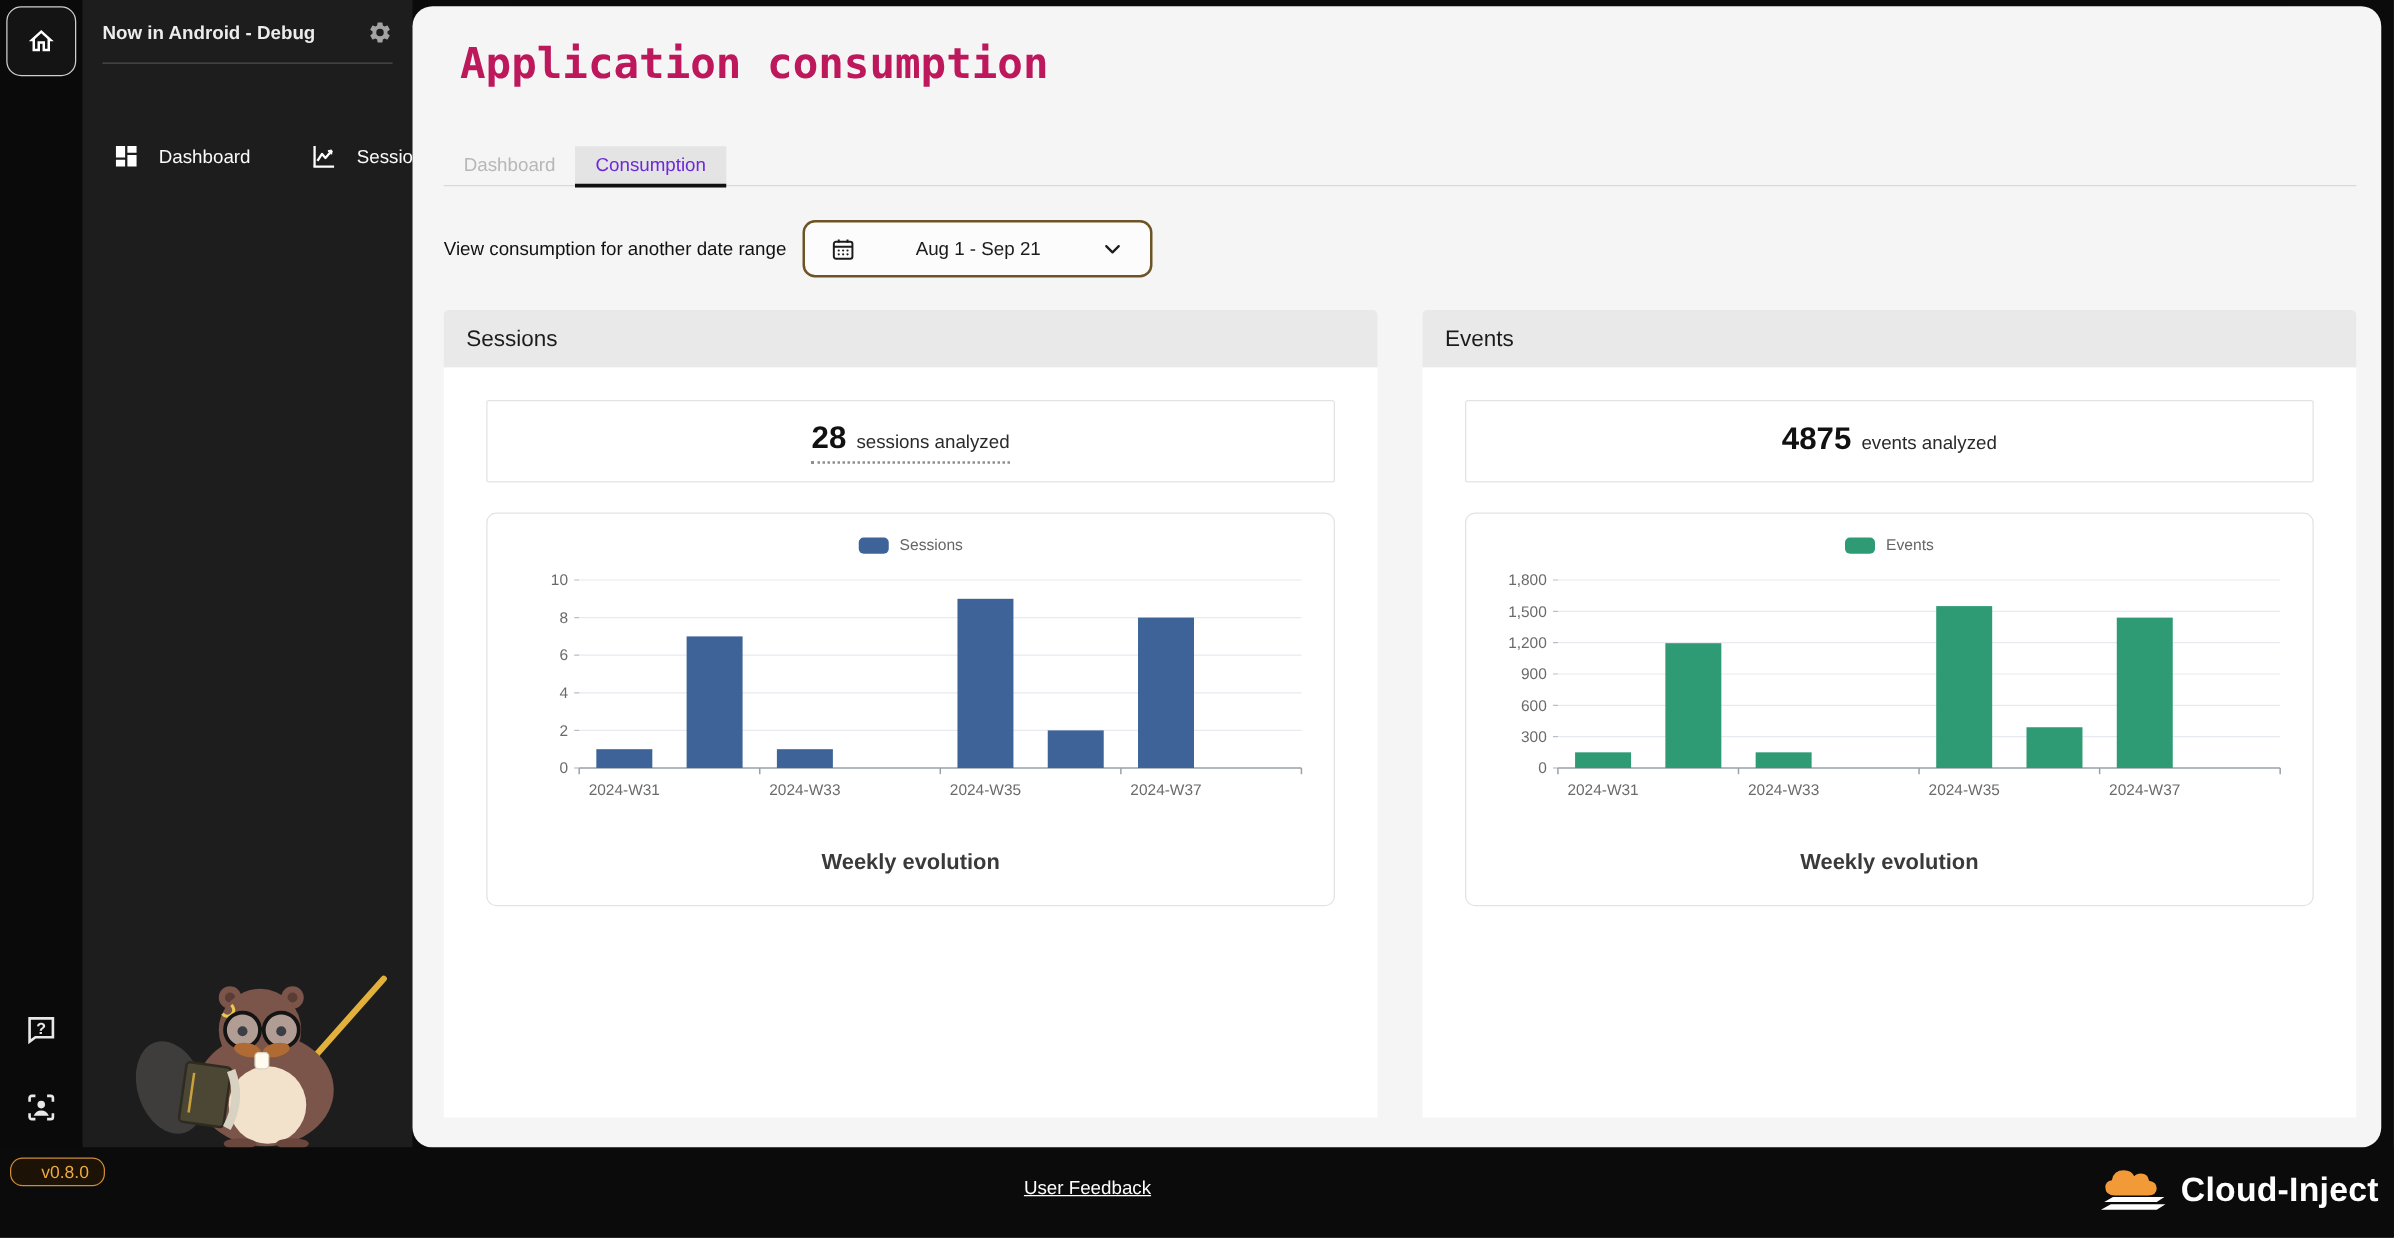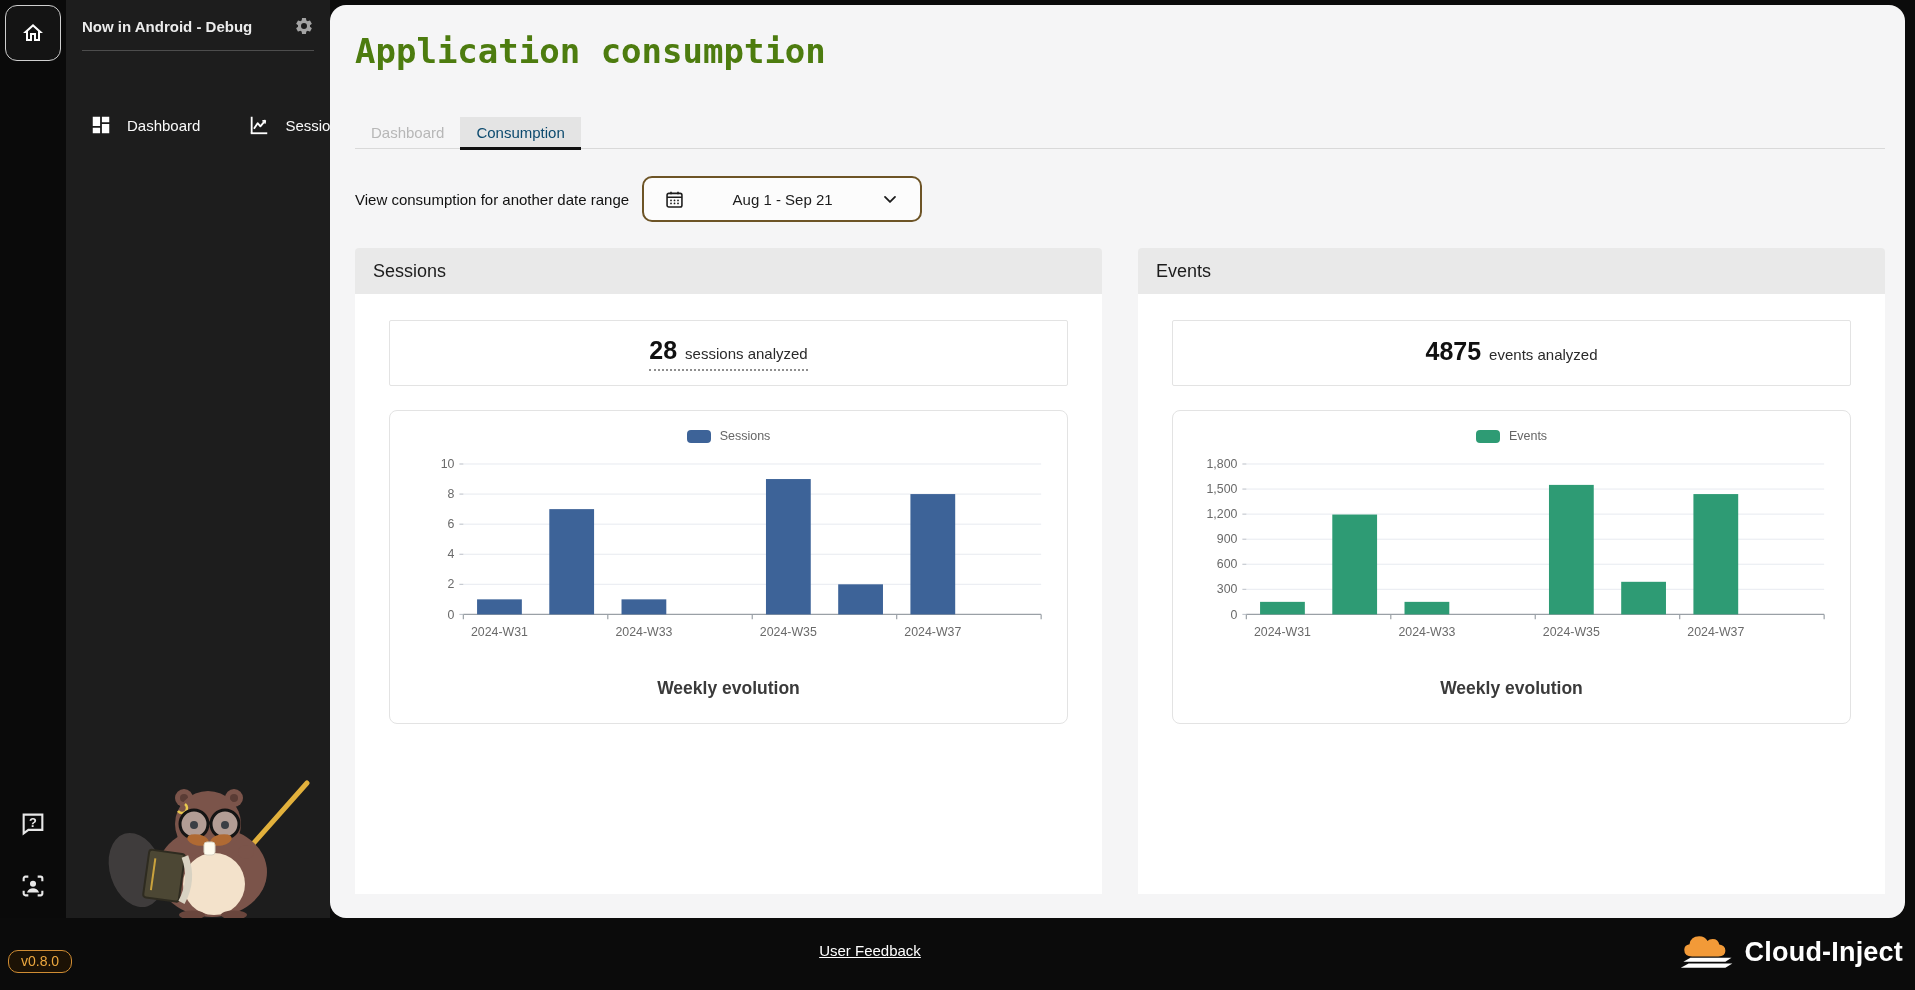--- a/index.html
+++ b/index.html
@@ -19,25 +19,25 @@
   .gear { width:20px; height:20px; color:#a3a3a3; cursor:pointer; }
   .sb-divider { height:1px; background:#4d4d4d; margin:14px 16px 0 16px; }
   .nav { margin-top:46px; display:flex; }
   .nav-item { display:flex; align-items:center; gap:15px; height:56px; padding:0 24px; color:#fafafa;
               font-size:15px; cursor:pointer; }
   .nav-item svg { width:22px; height:22px; color:#fff; flex:0 0 auto; }
   .mascot { position:absolute; left:28px; bottom:0; }
 
   .panel { position:absolute; left:330px; top:5px; width:1575px; height:913px; background:#f5f5f6;
            border-radius:16px; padding:24px 20px 0 25px; overflow:hidden; }
-  .page-title { font-family:"DejaVu Sans Mono", monospace; font-weight:700; font-size:34px; color:#4d7c0f;
-                margin-top:2px; }
+  .page-title { font-family:"DejaVu Sans Mono", monospace; font-weight:700; font-size:34px; color:#be185d;
+                margin-top:2px;margin-left:13px; }
   .tabs { display:flex; margin-top:46px; border-bottom:1px solid #d9d9d9; }
   .tab { font-size:15px; padding:7px 16px 6px 16px; color:#b7b7b7; cursor:pointer; }
-  .tab.active { background:#e4e4e4; color:#0c4a6e; border-bottom:3px solid #111; margin-bottom:-2px; }
+  .tab.active { background:#e4e4e4; color:#6d28d9; border-bottom:3px solid #111; margin-bottom:-2px; }
   .section-heading { margin-top:24px; font-size:20px; color:#1c1c1c; }
   .date-row { margin-top:27px; display:flex; align-items:center; gap:13px; }
   .date-label { font-size:15px; color:#111; }
   .date-btn { height:46px; min-width:280px; border:2px solid #6d5426; border-radius:10px; background:#fcfcfc;
               display:flex; align-items:center; justify-content:space-between; padding:0 20px; cursor:pointer; }
   .date-btn .cal { width:21px; height:21px; color:#1c1c1c; }
   .date-btn .val { font-size:15px; color:#1c1c1c; }
   .date-btn .chev { width:20px; height:20px; color:#1c1c1c; }
 
   .cards { display:flex; gap:36px; margin-top:26px; }
@@ -53,22 +53,22 @@
   .stat-label { font-size:15px; color:#2a2a2a; }
   .chart-box { margin-top:24px; border:1px solid #e3e3e3; border-radius:8px; background:#fff;
                padding:18px 12px 24px 12px; }
   .legend { display:flex; align-items:center; justify-content:center; gap:9px; margin-bottom:12px; cursor:pointer; }
   .swatch { width:24px; height:13px; border-radius:4px; }
   .legend-label { font-size:12.5px; color:#666; }
   .chart-title { margin-top:14px; text-align:center; font-weight:700; font-size:17.5px; color:#3a3a3a; }
   svg text { font-family:"Liberation Sans", sans-serif; }
 
   .footer { position:absolute; left:0; top:918px; width:1915px; height:72px; background:#0b0b0b; }
-  .version-badge { position:absolute; left:8px; top:32px; border:1.5px solid #cf8c33; color:#eda83f;
-                   background:#1c1205; font-size:14px; padding:2px 12px 3px 12px; border-radius:10px; }
+  .version-badge { position:absolute; left:8px; top:8px; border:1.5px solid #cf8c33; color:#eda83f;
+                   background:#1c1205; font-size:14px; padding:2px 12px 3px 24px; border-radius:10px; }
   .feedback-link { position:absolute; left:870px; top:24px; transform:translateX(-50%); color:#ffffff;
                    font-size:15px; text-decoration:underline; cursor:pointer; }
   .brand { position:absolute; right:12px; top:14px; display:flex; align-items:center; gap:10px; }
   .brand-text { color:#fff; font-size:27px; font-weight:800; letter-spacing:0.2px; }
 </style>
 </head>
 <body>
 
 <div class="rail">
   <div class="home-btn">

